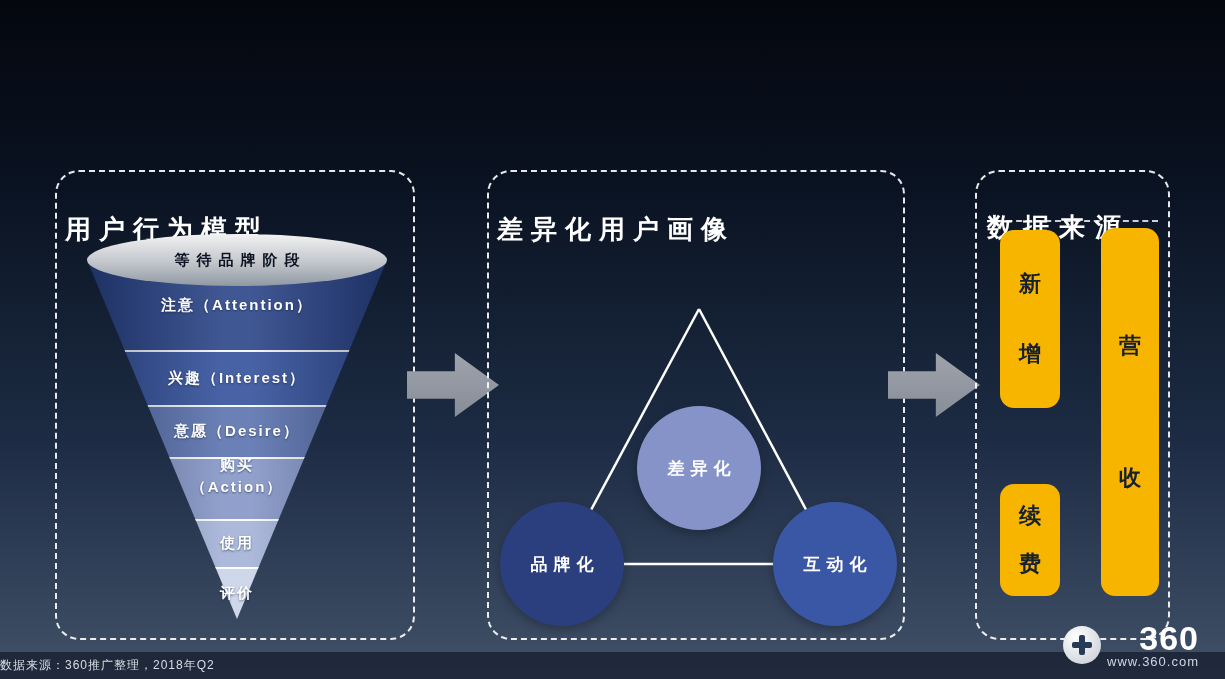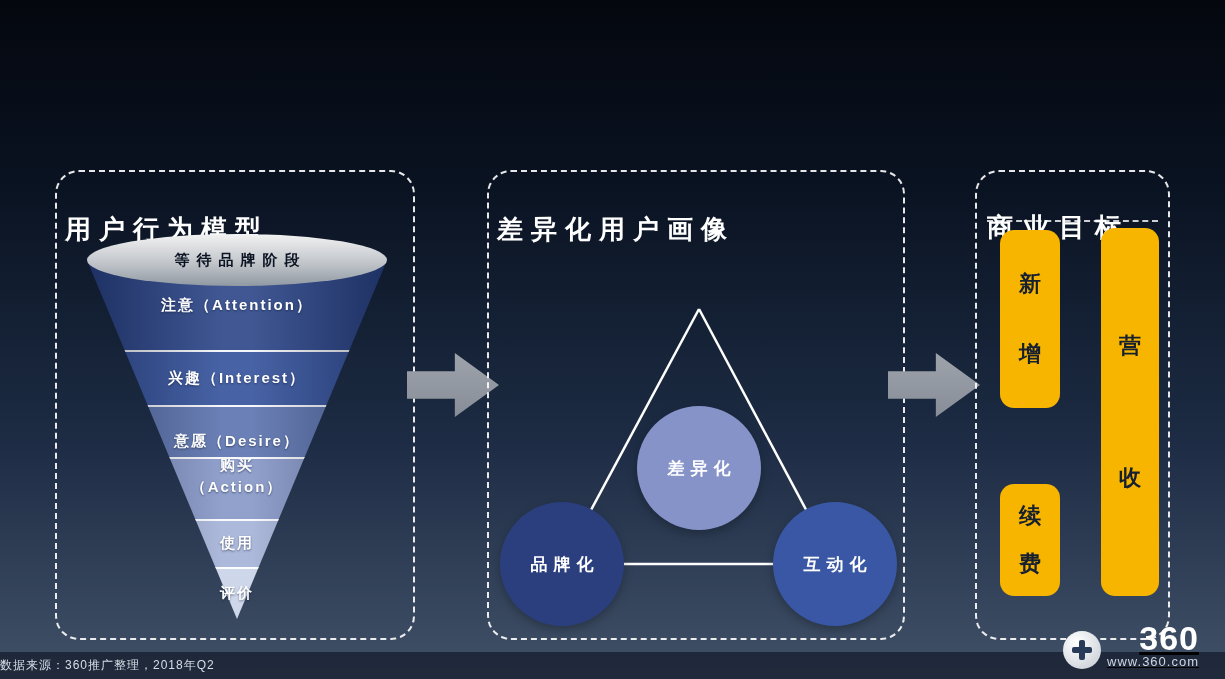--- a/index.html
+++ b/index.html
@@ -51,21 +51,21 @@
   .funnel-labels {
     position:absolute; left:30px; top:88px; width:300px; height:359px;
     z-index:3; pointer-events:none;
   }
   .fl {
     position:absolute; left:0; right:0; text-align:center; transform:translateY(-50%);
     color:#fff; font-weight:700; font-size:15px; letter-spacing:2px; line-height:22px;
     text-shadow:0 1px 2px rgba(15,25,55,.55);
   }
   .fl span { display:block; }
-  .fl0{top:45px}.fl1{top:118px}.fl2{top:181px}.fl3{top:216px}.fl4{top:283px}.fl5{top:333px}
+  .fl0{top:45px}.fl1{top:118px}.fl2{top:171px}.fl3{top:216px}.fl4{top:283px}.fl5{top:333px}
   
   .tri-lines { position:absolute; left:0; top:0; width:418px; height:470px; }
   .node {
     position:absolute; width:124px; height:124px; border-radius:50%;
     display:flex; align-items:center; justify-content:center;
     color:#fff; font-size:17px; font-weight:700; letter-spacing:6px; text-indent:6px;
     box-shadow:0 4px 10px rgba(0,0,0,.25);
   }
   .node-top{left:148px; top:75px;}
   .node-mid{left:148px; top:234px;}
@@ -89,21 +89,21 @@
   .goal-renew   { left:23px;  top:312px; height:112px; }
   .goal-revenue { left:124px; top:56px;  width:58px; height:368px; }
   
   .footer-bar {
     position:absolute; left:0; right:0; bottom:0; height:27px;
     background:rgba(5,11,23,.55);
     display:flex; align-items:center; justify-content:flex-start;
     color:#d8dee8; font-size:12px; letter-spacing:1px;
   }
   
-  .logo { position:absolute; right:26px; bottom:10px; display:flex; align-items:flex-end; gap:6px;text-decoration:underline; }
+  .logo { position:absolute; right:26px; bottom:10px; display:flex; align-items:center; gap:6px; }
   .logo-mark {
     position:relative; width:38px; height:38px; border-radius:50%;
     background:radial-gradient(circle at 35% 30%,#ffffff,#c3c9d2);
   }
   .logo-mark i { position:absolute; background:#273a57; border-radius:2px; }
   .logo-mark .ph { width:20px; height:6px; left:9px; top:16px; }
   .logo-mark .pv { width:6px; height:20px; left:16px; top:9px; }
   .logo-textcol { display:flex; flex-direction:column; align-items:flex-end; }
   .logo-brand { color:#fff; font-size:34px; font-weight:700; line-height:.95; letter-spacing:1px; }
   .logo-url { color:#cfd6e2; font-size:13px; letter-spacing:1px; }
@@ -161,21 +161,21 @@
       <span>差异化</span>
     </div>
     <div class="node node-br" style="background: rgb(58, 87, 165); text-align: right;">
       <span>互动化</span>
     </div>
   </section>
 
   <div class="arrow arrow-2"></div>
 
   <section class="panel panel-right">
-    <h2 class="panel-title">商业目标</h2>
+    <h2 class="panel-title">数据来源</h2>
     <div class="title-sep"></div>
 
     <div class="goal goal-new" style="background: rgb(247, 181, 0);">
         <span>新</span>
         <span>增</span>
       </div>
     <div class="goal goal-renew" style="background: rgb(247, 181, 0);">
         <span>续</span>
         <span>费</span>
       </div>

